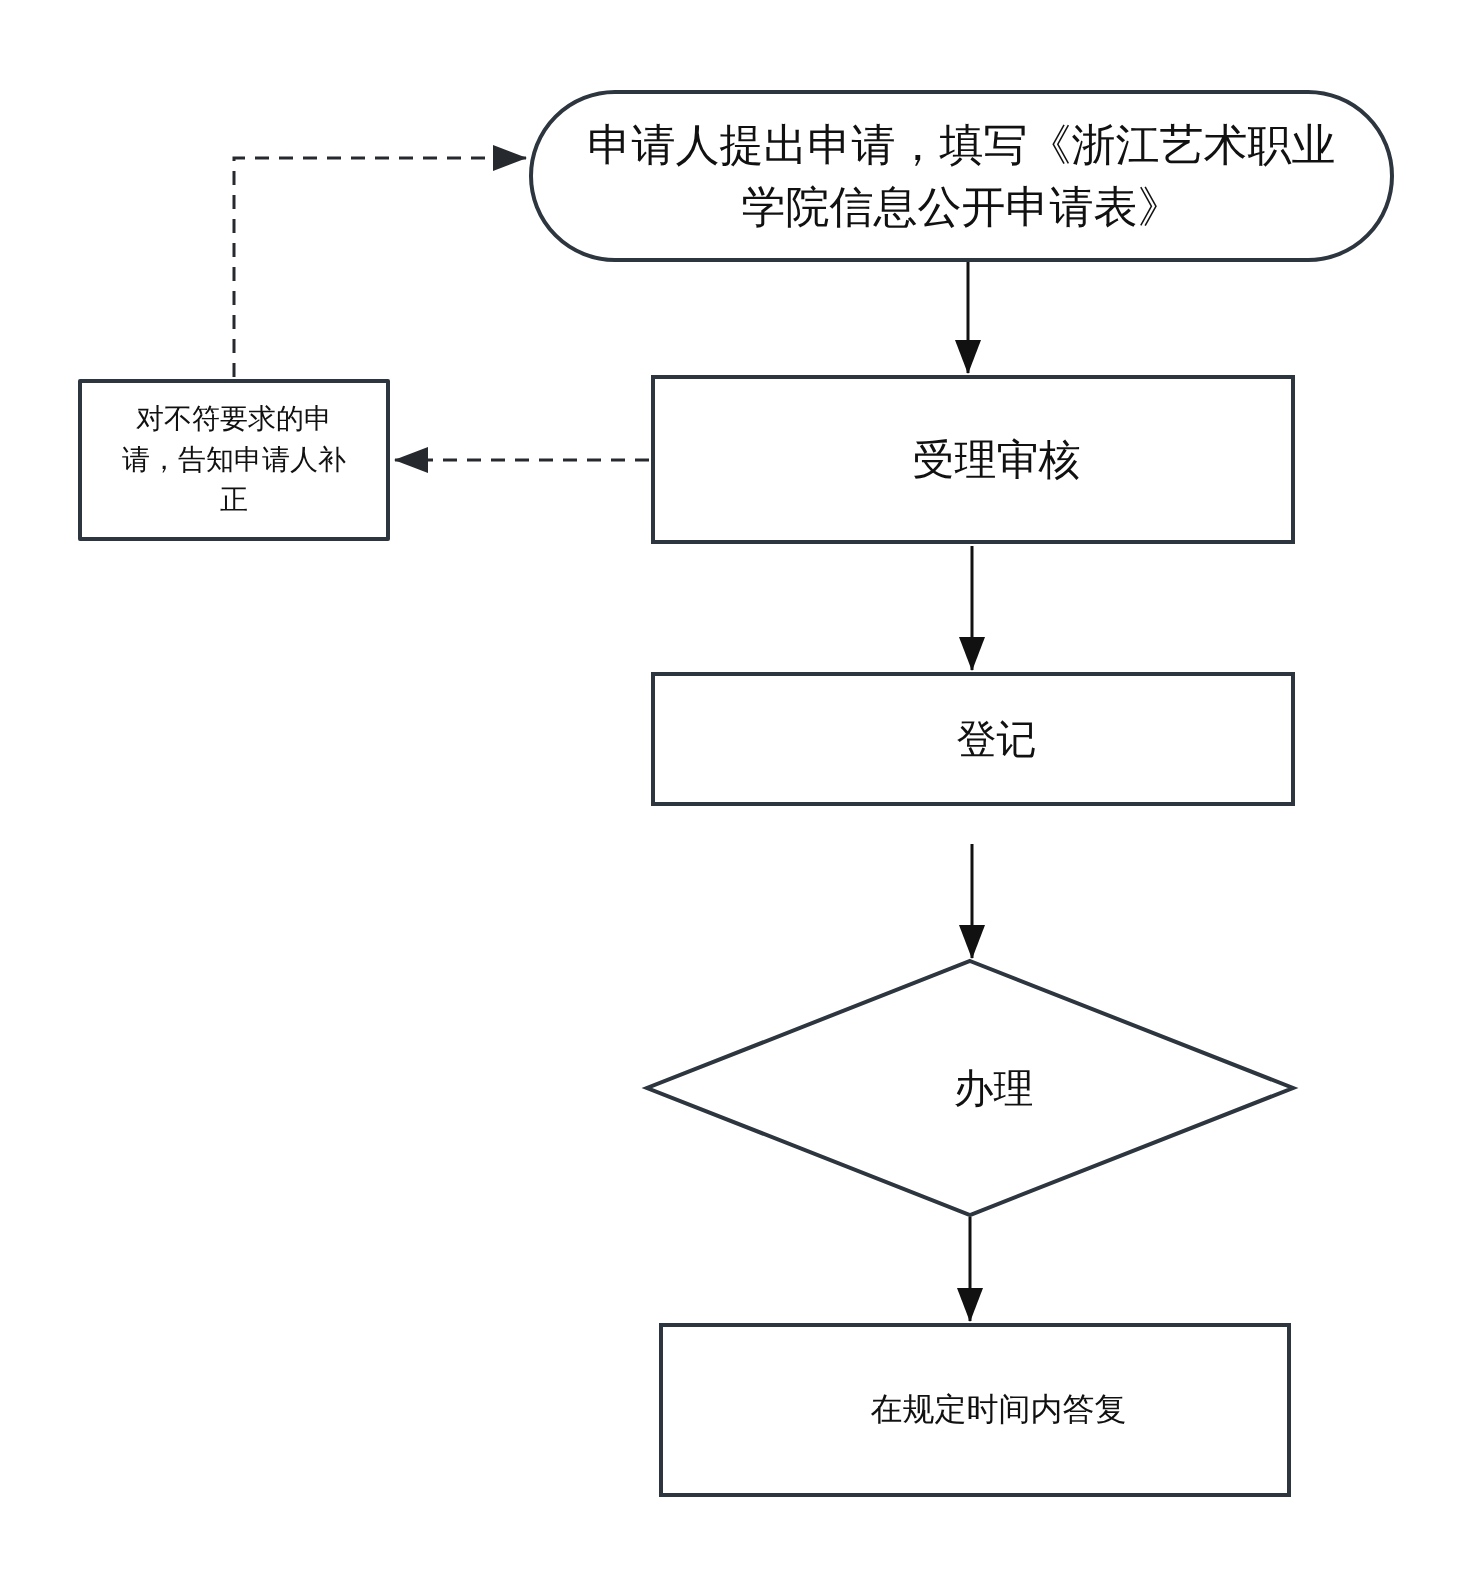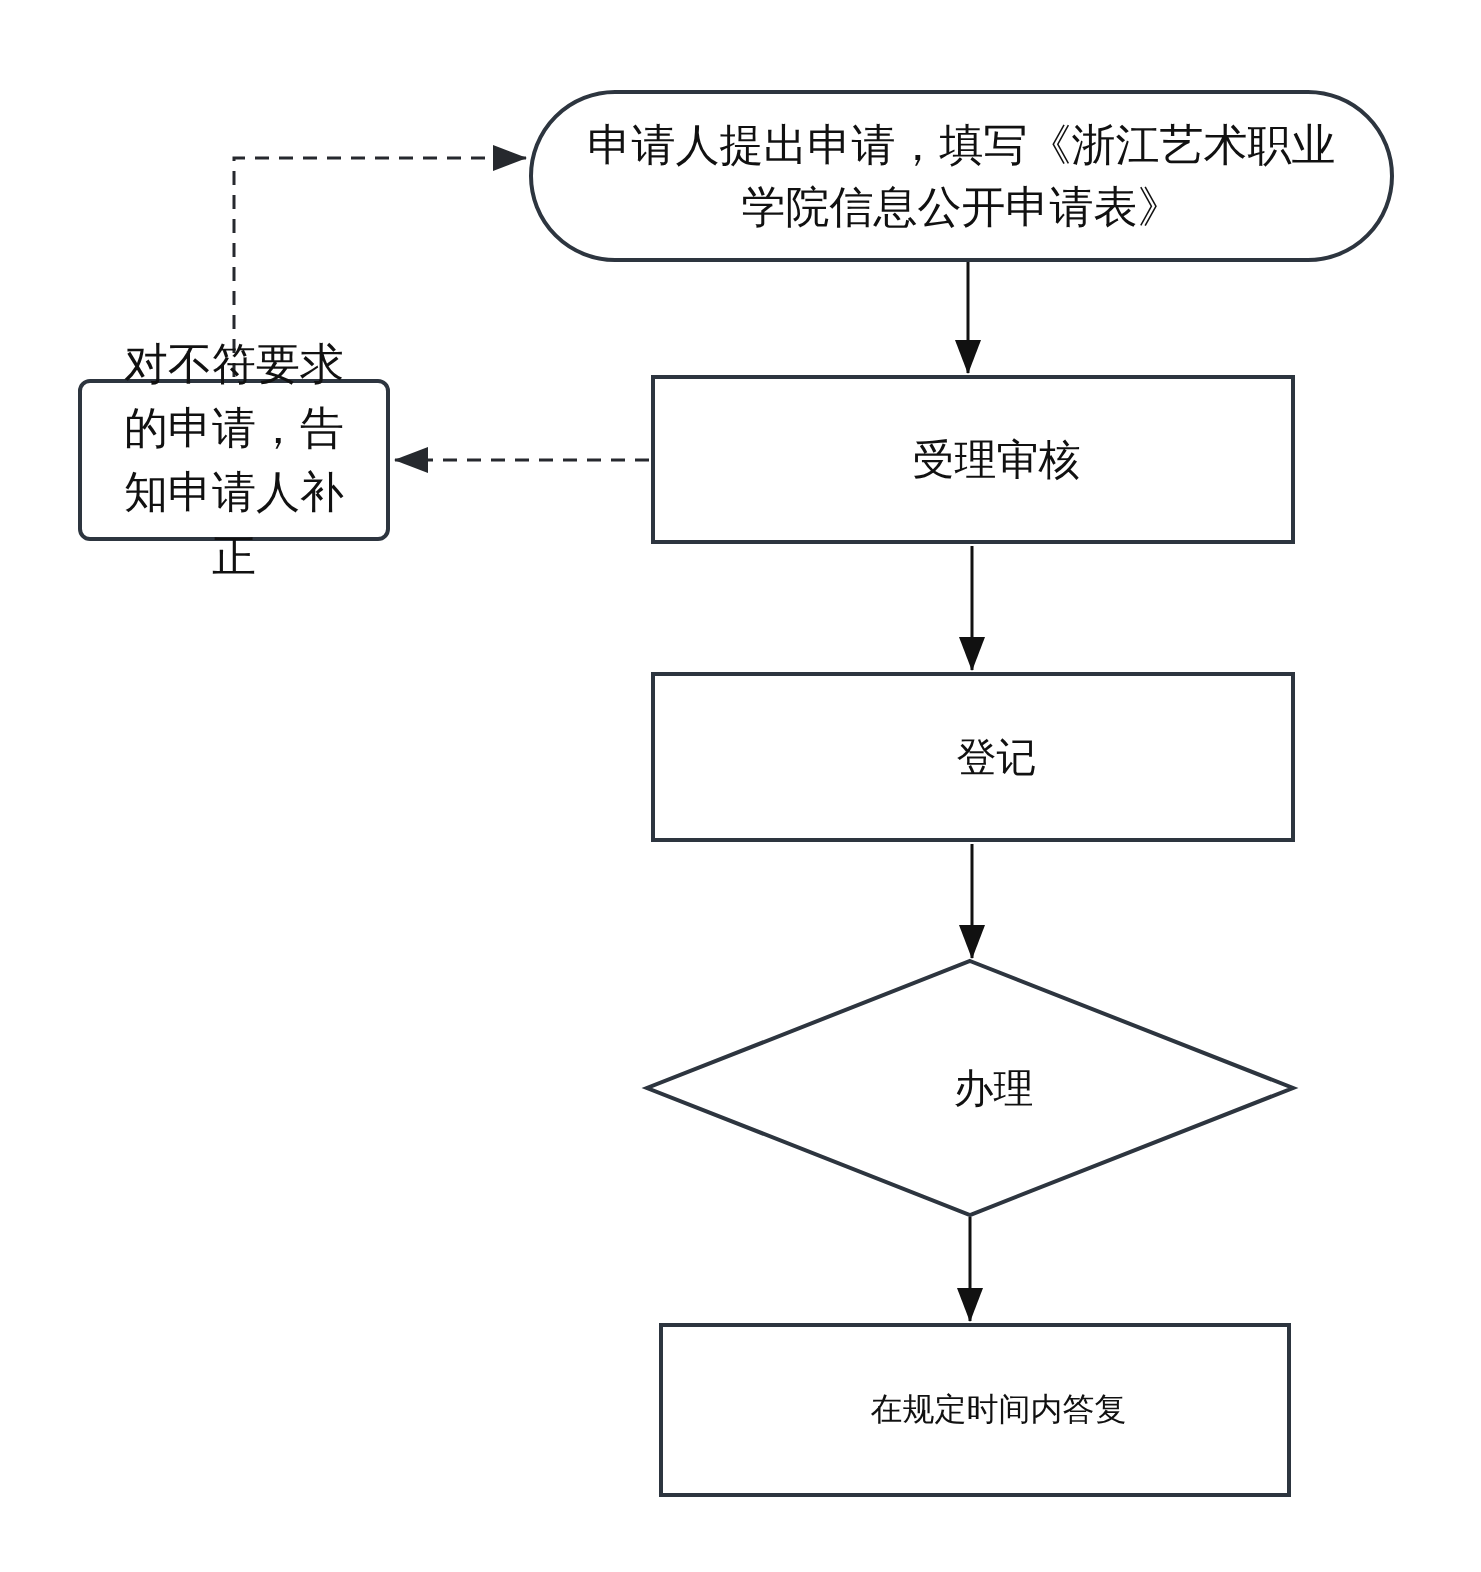--- a/index.html
+++ b/index.html
@@ -51,30 +51,30 @@
     top: 375px;
     width: 644px;
     height: 169px;
     font-size: 42px;
   }
   .node-correction {
     left: 78px;
     top: 379px;
     width: 312px;
     height: 162px;
-    border-radius: 12px;
-    font-size: 44px;
+    border-radius: 2px;
+    font-size: 28px;
     line-height: 1.45;
     padding: 11px 28px;
   }
   .node-register {
     left: 651px;
     top: 672px;
     width: 644px;
-    height: 170px;
+    height: 134px;
     font-size: 40px;
   }
   .node-handle {
     left: 647px;
     top: 961px;
     width: 646px;
     height: 254px;
     border: none;
     background: transparent;
     font-size: 40px;

